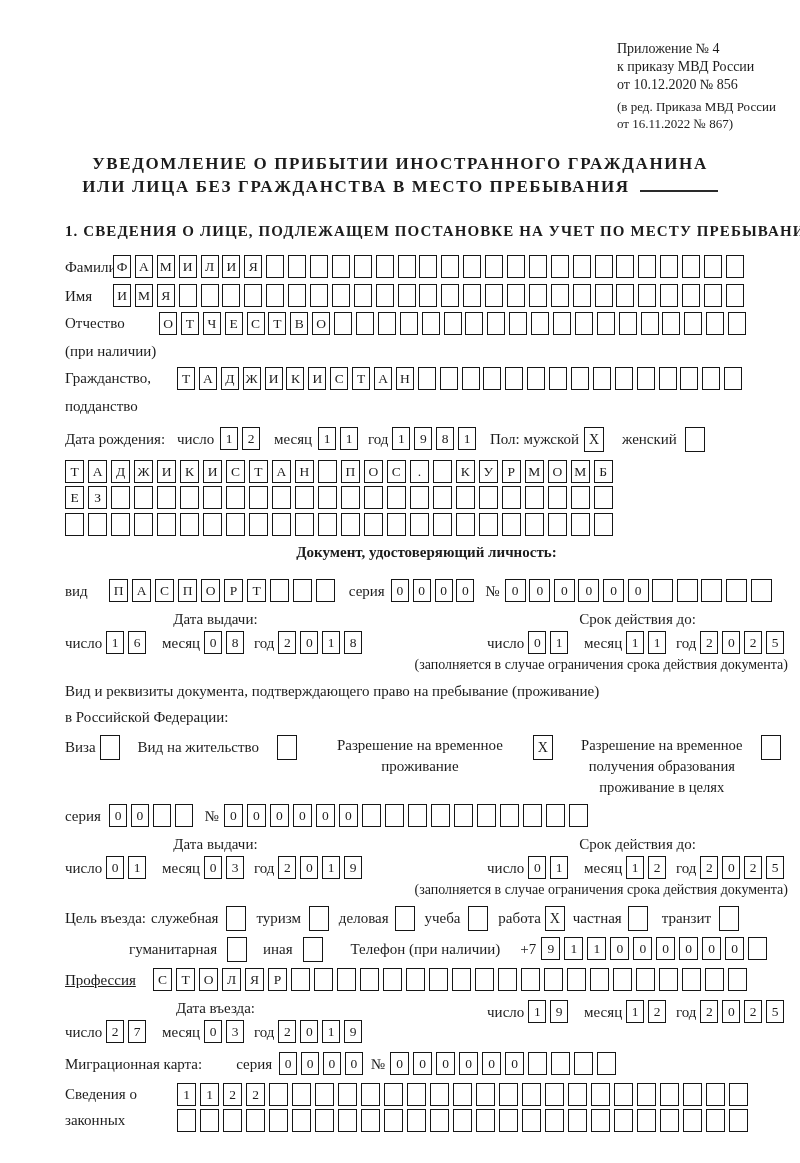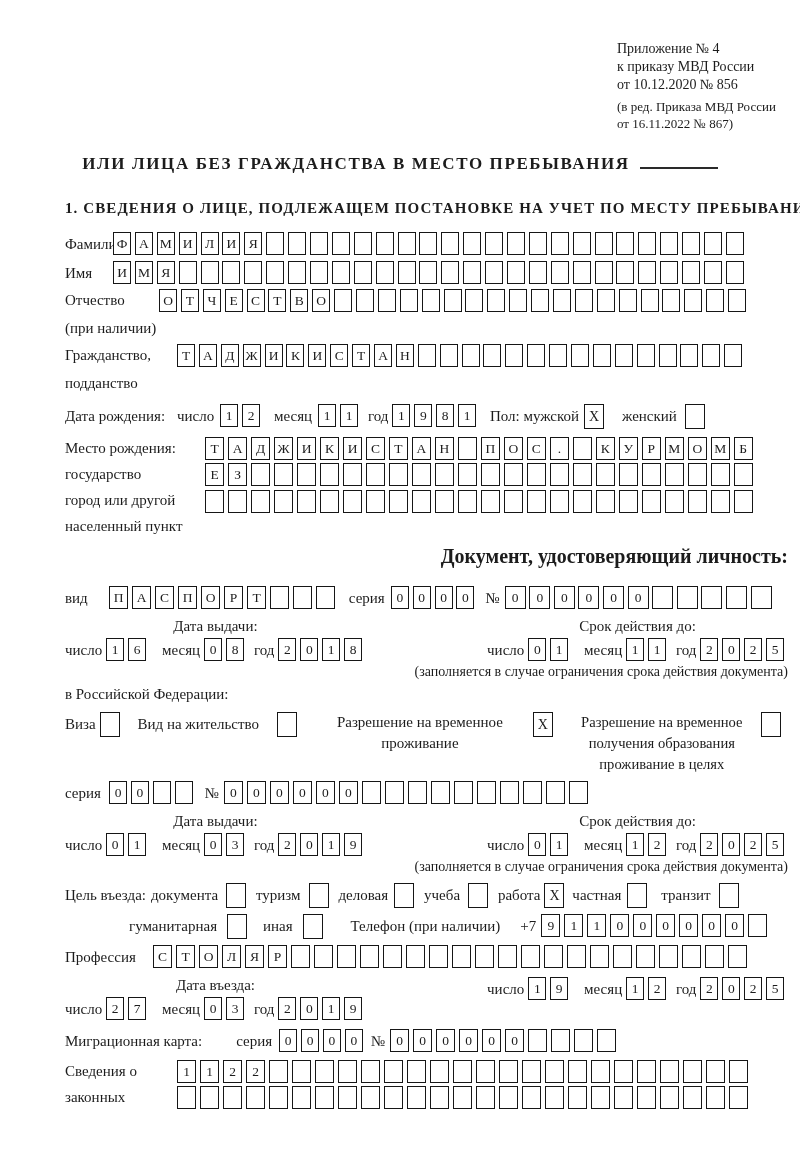--- a/index.html
+++ b/index.html
@@ -20,21 +20,21 @@
   .hdr .gap{height:4px;}
   .forma{text-align:right;padding-right:24px;font-weight:bold;font-size:15px;margin-top:16px;letter-spacing:1px;}
   
   .title{margin:20px -12px 0 -65px;text-align:center;font-weight:bold;font-size:17px;line-height:23px;letter-spacing:1.6px;}
   .uline{display:inline-block;width:78px;border-bottom:2.2px solid #2a2a2a;margin-left:10px;vertical-align:baseline;height:14px;}
   .sect{margin-top:25px;font-weight:bold;font-size:15px;letter-spacing:1.1px;white-space:nowrap;}
   
   .row{display:flex;align-items:flex-start;margin-top:4.5px;}
   .lbl{flex:0 0 auto;}
   .lblcol{flex:0 0 auto;line-height:22px;}
-  .w48{width:48px;} .w94{width:94px;} .w112{width:112px;} .w140{width:140px;} .w88{width:88px;}
+  .w48{width:48px;} .w94{width:94px;} .w112{width:112px;} .w140{width:140px;} .w88{width:88px;text-decoration:underline;}
   
   .cells{display:flex;flex:0 0 auto;}
   .cell{
     flex:0 0 auto;display:inline-block;box-sizing:content-box;
     width:16px;height:21px;border:1.7px solid #161616;margin-right:3.9px;
     text-align:center;font-size:13.5px;line-height:21px;
     background:#fff;
   }
   .mid .cell{width:17.2px;margin-right:3.8px;}
   .wide .cell{width:19px;margin-right:3.6px;}
@@ -45,39 +45,40 @@
   .dgrow{display:flex;align-items:flex-start;}
   .dgrow .t{margin:0 4px 0 0;line-height:24px;}
   .dgrow .g{margin-left:12px;}
   .note{ text-align:right;font-size:14px;margin-top:2px;}
   .plain{margin-top:8px;line-height:24px;}
   
   .optrow{display:flex;align-items:flex-start;margin-top:6px;}
   .opt{display:flex;align-items:flex-start;}
   .optlines{text-align:center;line-height:21px;}
   .t{line-height:24px;}
-  .docshead{text-align:right;font-weight:bold;font-size:20px;margin-top:8px;}
+  .docshead{text-align:center;font-weight:bold;font-size:15px;margin-top:8px;}
   .stack>.cells{margin-top:0;}
   .stack .cells + .cells{margin-top:3.6px;}
 </style>
 </head>
 <body>
 
 <div class="page">
 
   <div class="hdr">
     <div>Приложение № 4</div>
     <div>к приказу МВД России</div>
     <div>от 10.12.2020 № 856</div>
     <div class="gap"></div>
     <div class="small">(в ред. Приказа МВД России</div>
     <div class="small">от 16.11.2022 № 867)</div>
   </div>
 
   <div class="title">
+    <div>УВЕДОМЛЕНИЕ О ПРИБЫТИИ ИНОСТРАННОГО ГРАЖДАНИНА</div>
     <div><span>ИЛИ ЛИЦА БЕЗ ГРАЖДАНСТВА В МЕСТО ПРЕБЫВАНИЯ</span><span class="uline"></span></div>
   </div>
 
   <div class="sect">1. СВЕДЕНИЯ О ЛИЦЕ, ПОДЛЕЖАЩЕМ ПОСТАНОВКЕ НА УЧЕТ ПО МЕСТУ ПРЕБЫВАНИЯ</div>
 
   <div class="row" style="margin-top:15px;">
     <div class="lbl w48 t">Фамилия</div>
     <div class="cells">
         <span class="cell">Ф</span>
         <span class="cell">А</span>
@@ -240,26 +241,20 @@
     <div class="cells cbx">
         <span class="cell">X</span>
       </div>
     <div class="lbl t" style="margin:0 8px 0 14px;">женский</div>
     <div class="cells cbx">
         <span class="cell"></span>
       </div>
   </div>
 
   <div class="row" style="margin-top:8px;">
-    <div class="lblcol w140">
-      <div>Место рождения:</div>
-      <div style="margin-top:4px;">государство</div>
-      <div style="margin-top:4px;">город или другой</div>
-      <div style="margin-top:4px;">населенный пункт</div>
-    </div>
     <div class="stack">
       <div class="cells mid">
           <span class="cell">Т</span>
           <span class="cell">А</span>
           <span class="cell">Д</span>
           <span class="cell">Ж</span>
           <span class="cell">И</span>
           <span class="cell">К</span>
           <span class="cell">И</span>
           <span class="cell">С</span>
@@ -415,20 +410,21 @@
             <span class="cell">2</span>
             <span class="cell">0</span>
             <span class="cell">2</span>
             <span class="cell">5</span>
           </span>
       </div>
     </div>
   </div>
   <div class="note">(заполняется в случае ограничения срока действия документа)</div>
 
+  <div class="plain" style="margin-top:6px;">Вид и реквизиты документа, подтверждающего право на пребывание (проживание)</div>
   <div class="plain" style="margin-top:2px;">в Российской Федерации:</div>
 
   <div class="optrow">
     <div class="opt">
       <span class="t">Виза</span>
       <span class="cells cbx" style="margin-left:4px;">
           <span class="cell"></span>
         </span>
     </div>
     <div class="opt" style="margin-left:14px;">
@@ -530,21 +526,21 @@
             <span class="cell">2</span>
             <span class="cell">5</span>
           </span>
       </div>
     </div>
   </div>
   <div class="note">(заполняется в случае ограничения срока действия документа)</div>
 
   <div class="row" style="margin-top:8px;">
     <div class="lbl t">Цель въезда:</div>
-    <div class="lbl t" style="margin-left:5px;">документа</div>
+    <div class="lbl t" style="margin-left:5px;">служебная</div>
     <div class="cells cbx" style="margin-left:8px;">
         <span class="cell"></span>
       </div>
     <div class="lbl t" style="margin-left:6px;">туризм</div>
     <div class="cells cbx" style="margin-left:8px;">
         <span class="cell"></span>
       </div>
     <div class="lbl t" style="margin-left:6px;">деловая</div>
     <div class="cells cbx" style="margin-left:6px;">
         <span class="cell"></span>

